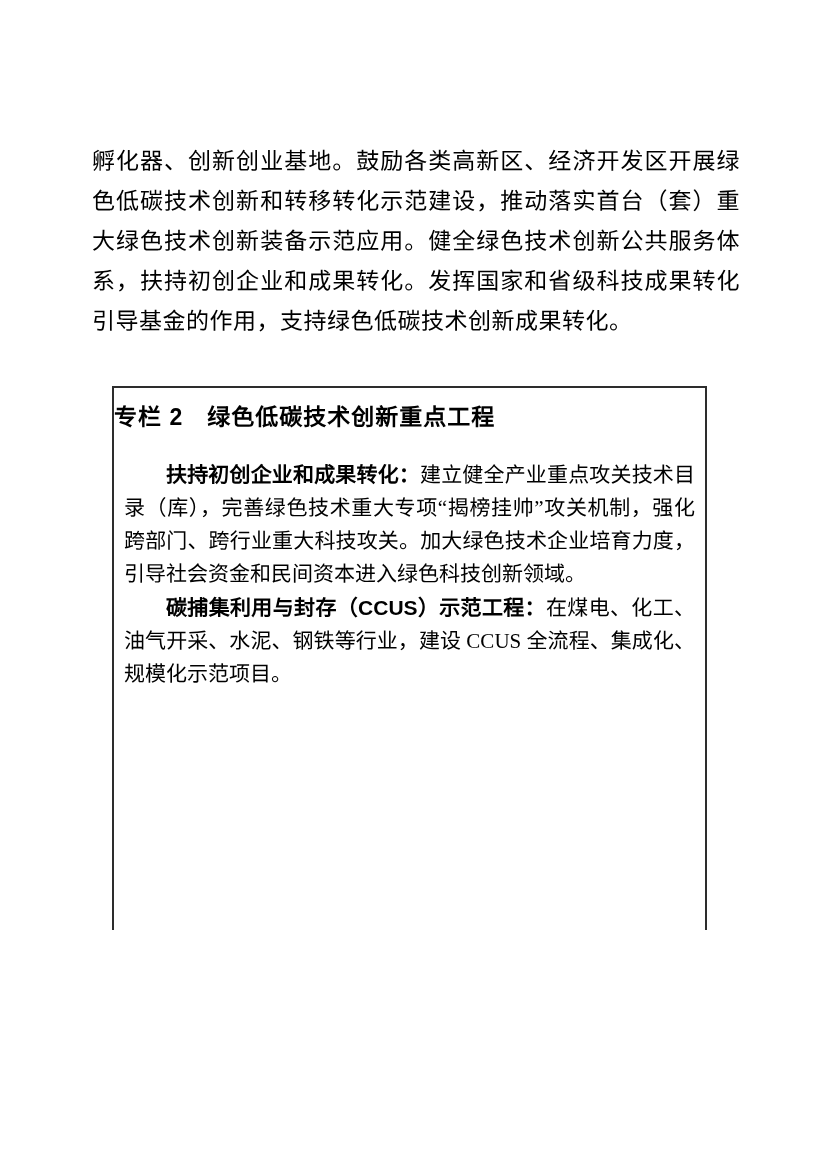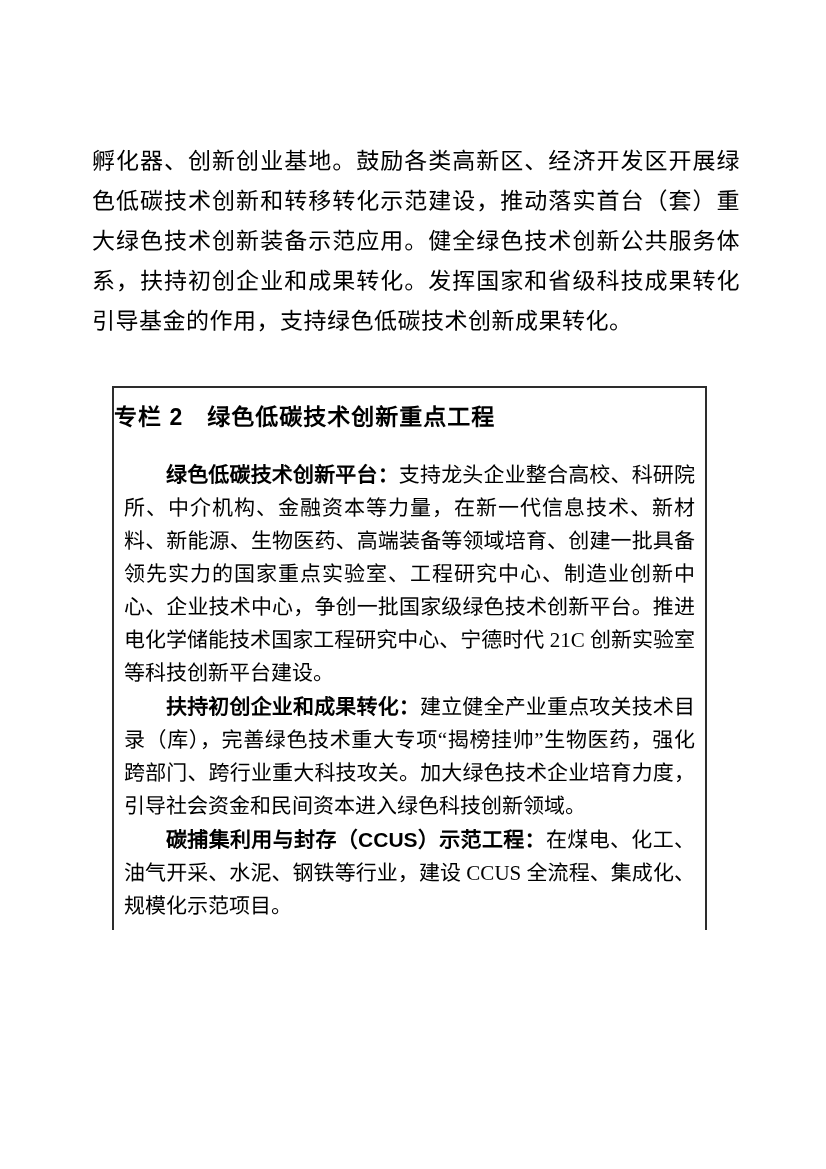--- a/index.html
+++ b/index.html
@@ -71,21 +71,20 @@
 </head>
 <body>
 
 <div class="page">
 
   <p class="intro">孵化器、创新创业基地。鼓励各类高新区、经济开发区开展绿色低碳技术创新和转移转化示范建设，推动落实首台（套）重大绿色技术创新装备示范应用。健全绿色技术创新公共服务体系，扶持初创企业和成果转化。发挥国家和省级科技成果转化引导基金的作用，支持绿色低碳技术创新成果转化。</p>
 
   <div class="column-box">
     <div class="box-title">专栏 2　绿色低碳技术创新重点工程</div>
     <div class="box-body">
-        <p class="box-para"><b class="box-para-lead">绿色低碳技术创新平台：</b><span>支持龙头企业整合高校、科研院所、中介机构、金融资本等力量，在新一代信息技术、新材料、新能源、生物医药、高端装备等领域培育、创建一批具备领先实力的国家重点实验室、工程研究中心、制造业创新中心、企业技术中心，争创一批国家级绿色技术创新平台。推进电化学储能技术国家工程研究中心、宁德时代 21C 创新实验室等科技创新平台建设。</span></p>
-        <p class="box-para"><b class="box-para-lead">扶持初创企业和成果转化：</b><span>建立健全产业重点攻关技术目录（库），完善绿色技术重大专项“揭榜挂帅”生物医药，强化跨部门、跨行业重大科技攻关。加大绿色技术企业培育力度，引导社会资金和民间资本进入绿色科技创新领域。</span></p>
+        <p class="box-para"><b class="box-para-lead">扶持初创企业和成果转化：</b><span>建立健全产业重点攻关技术目录（库），完善绿色技术重大专项“揭榜挂帅”攻关机制，强化跨部门、跨行业重大科技攻关。加大绿色技术企业培育力度，引导社会资金和民间资本进入绿色科技创新领域。</span></p>
         <p class="box-para"><b class="box-para-lead">碳捕集利用与封存（CCUS）示范工程：</b><span>在煤电、化工、油气开采、水泥、钢铁等行业，建设 CCUS 全流程、集成化、规模化示范项目。</span></p>
       </div>
   </div>
 
   <div class="page-number">— 50 —</div>
 
 </div>
 
 </body></html>

